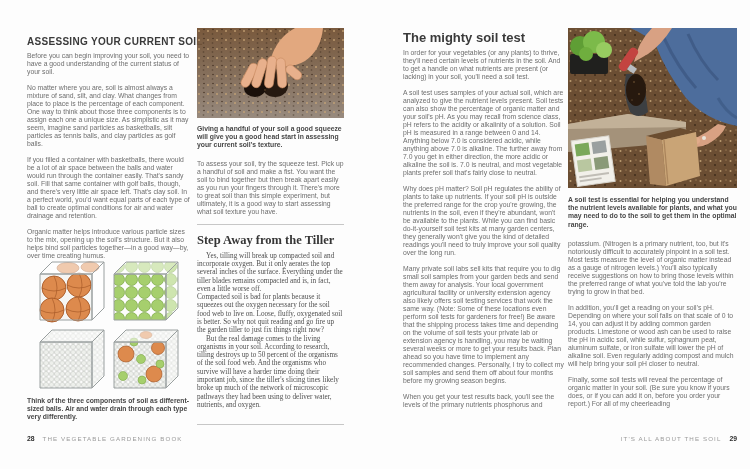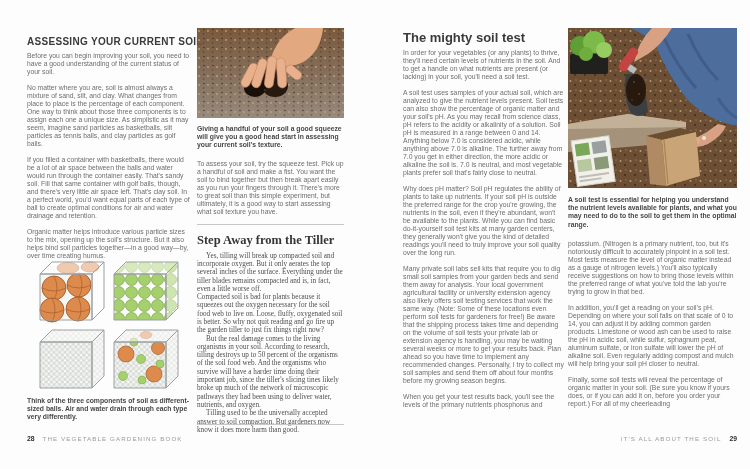--- a/index.html
+++ b/index.html
@@ -154,21 +154,20 @@
       </g>
     </svg>
     <p class="caption">Giving a handful of your soil a good squeeze will give you a good head start in assessing your current soil's texture.</p>
     <p class="body-p">To assess your soil, try the squeeze test. Pick up a handful of soil and make a fist. You want the soil to bind together but then break apart easily as you run your fingers through it. There's more to great soil than this simple experiment, but ultimately, it is a good way to start assessing what soil texture you have.</p>
     <div class="rule"></div>
     <div class="serif-block">
       <h2 class="serif-head">Step Away from the Tiller</h2>
       <p class="serif-p indent">Yes, tilling will break up compacted soil and incorporate oxygen. But it only aerates the top several inches of the surface. Everything under the tiller blades remains compacted and is, in fact, even a little worse off.</p>
       <p class="serif-p">Compacted soil is bad for plants because it squeezes out the oxygen necessary for the soil food web to live on. Loose, fluffy, oxygenated soil is better. So why not quit reading and go fire up the garden tiller to just fix things right now?</p>
       <p class="serif-p indent">But the real damage comes to the living organisms in your soil. According to research, tilling destroys up to 50 percent of the organisms of the soil food web. And the organisms who survive will have a harder time doing their important job, since the tiller's slicing tines likely broke up much of the network of microscopic pathways they had been using to deliver water, nutrients, and oxygen.</p>
-      <p class="serif-p indent">Tilling used to be the universally accepted answer to soil compaction. But gardeners now know it does more harm than good.</p>
     </div>
   </div>
   <div class="abs rule" id="l-rule2"></div>
 
   <div class="footer" id="footer-left">
     <span class="page-num">28</span>
     <span class="footer-label">THE VEGETABLE GARDENING BOOK</span>
   </div>
 
   <div class="abs" id="r-col1">

